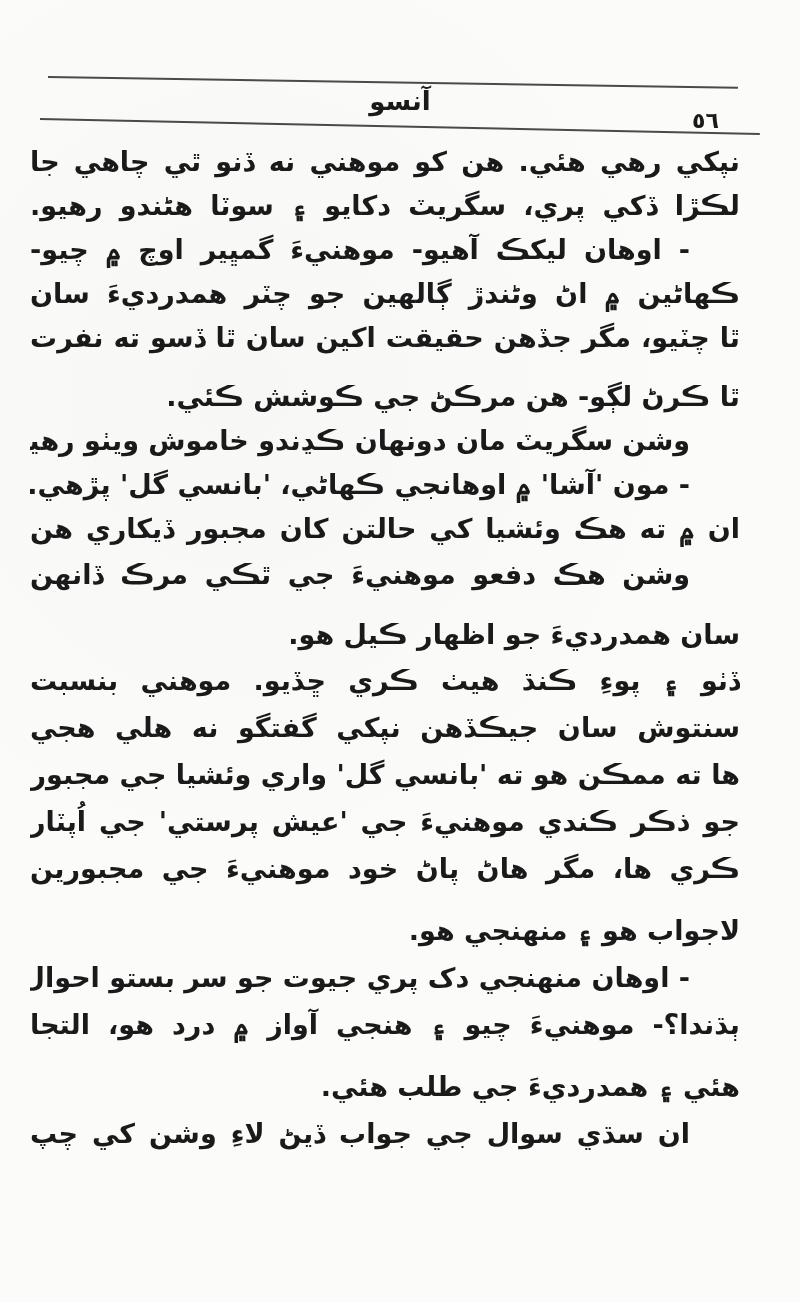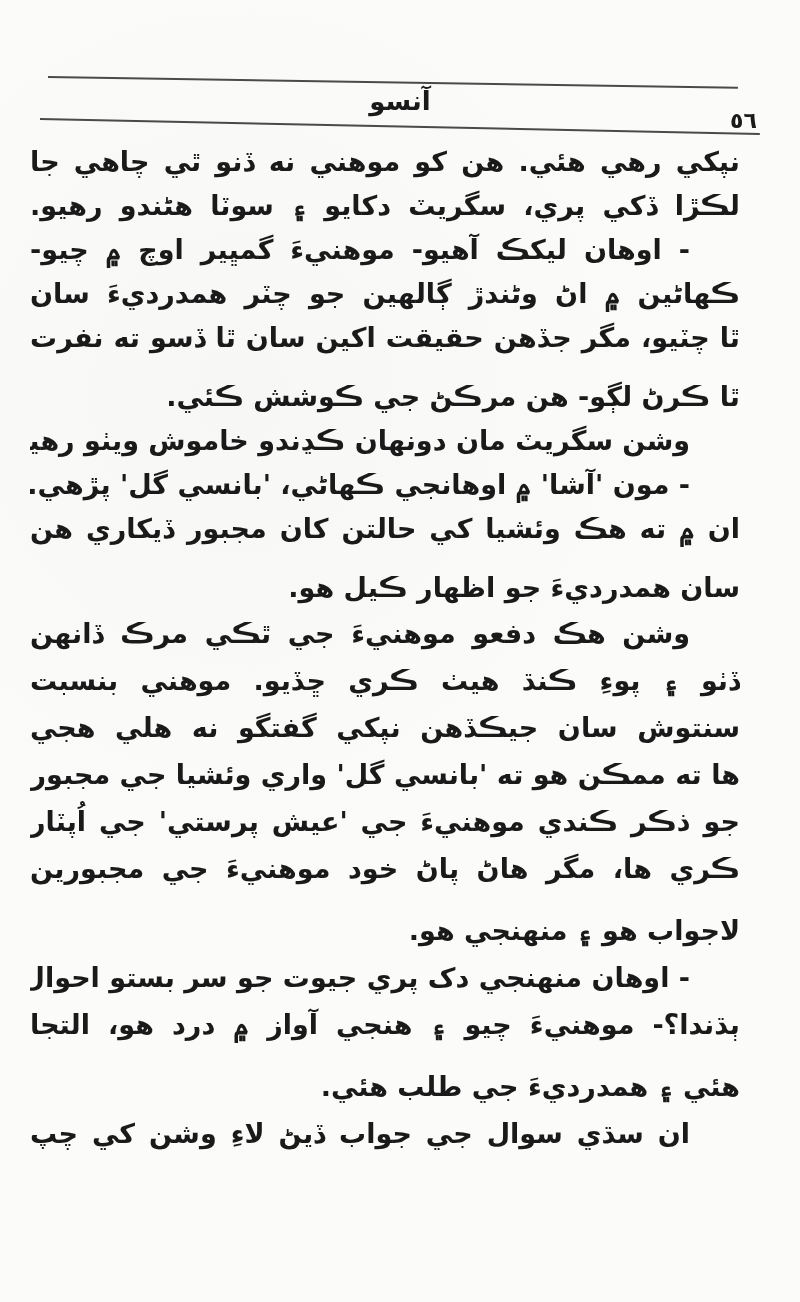--- a/index.html
+++ b/index.html
@@ -55,21 +55,20 @@
       font-weight: bold;
       direction: rtl;
     }
     .page-number {
       position: absolute;
       left: 692px;
       top: 108px;
       font-size: 22px;
       font-weight: bold;
       direction: rtl;
-      margin-left: 38px;
     }
     .body-text {
       position: absolute;
       left: 30px;
       top: 140px;
       width: 710px;
       direction: rtl;
       text-align: right;
     }
     .line {
@@ -105,22 +104,22 @@
   <div class="body-text">
     <div class="line">نپکي رهي هئي. هن کو موهني نه ڏنو ٿي چاهي جا</div>
     <div class="line">لڪڙا ڏکي پري، سگريٽ دکايو ۽ سوٽا هڻندو رهيو.</div>
     <div class="line indent">- اوهان ليکڪ آهيو- موهنيءَ گمڀير اوچ ۾ چيو-</div>
     <div class="line">ڪهاڻين ۾ اڻ وڻندڙ ڳالهين جو چٽر همدرديءَ سان</div>
     <div class="line">ٿا چٽيو، مگر جڏهن حقيقت اکين سان ٿا ڏسو ته نفرت</div>
     <div class="line last">ٿا ڪرڻ لڳو- هن مرڪڻ جي ڪوشش ڪئي.</div>
     <div class="line indent">وشن سگريٽ مان دونهان ڪڍندو خاموش ويٺو رهيو.</div>
     <div class="line indent">- مون 'آشا' ۾ اوهانجي ڪهاڻي، 'بانسي گل' پڙهي.</div>
     <div class="line">ان ۾ ته هڪ وئشيا کي حالتن کان مجبور ڏيکاري هن</div>
+    <div class="line tall indent">وشن هڪ دفعو موهنيءَ جي ٿڪي مرڪ ڏانهن</div>
     <div class="line last">سان همدرديءَ جو اظهار ڪيل هو.</div>
-    <div class="line tall indent">وشن هڪ دفعو موهنيءَ جي ٿڪي مرڪ ڏانهن</div>
     <div class="line tall">ڏٺو ۽ پوءِ ڪنڌ هيٺ ڪري ڇڏيو. موهني بنسبت</div>
     <div class="line tall">سنتوش سان جيڪڏهن نپکي گفتگو نه هلي هجي</div>
     <div class="line tall">ها ته ممڪن هو ته 'بانسي گل' واري وئشيا جي مجبورين</div>
     <div class="line tall">جو ذڪر ڪندي موهنيءَ جي 'عيش پرستي' جي اُپٽار</div>
     <div class="line tall">ڪري ها، مگر هاڻ پاڻ خود موهنيءَ جي مجبورين</div>
     <div class="line tall last">لاجواب هو ۽ منهنجي هو.</div>
     <div class="line tall indent">- اوهان منهنجي دک پري جيوت جو سر بستو احوال</div>
     <div class="line tall">ٻڌندا؟- موهنيءَ چيو ۽ هنجي آواز ۾ درد هو، التجا</div>
     <div class="line tall last">هئي ۽ همدرديءَ جي طلب هئي.</div>
     <div class="line tall indent">ان سڌي سوال جي جواب ڏيڻ لاءِ وشن کي چپ</div>

